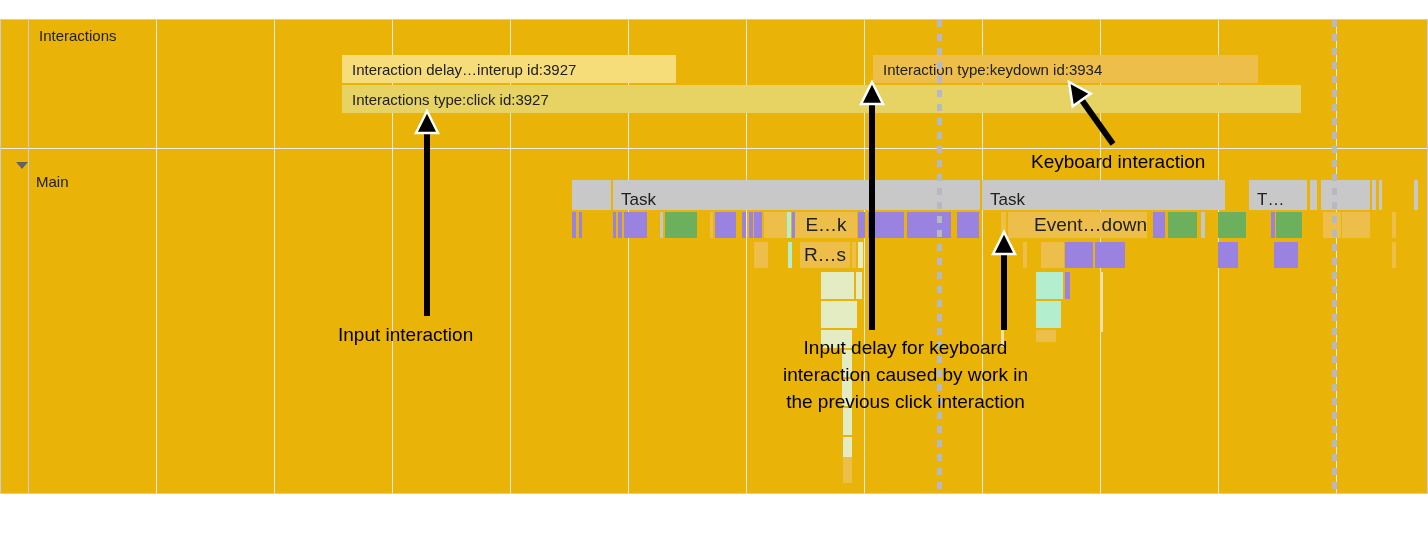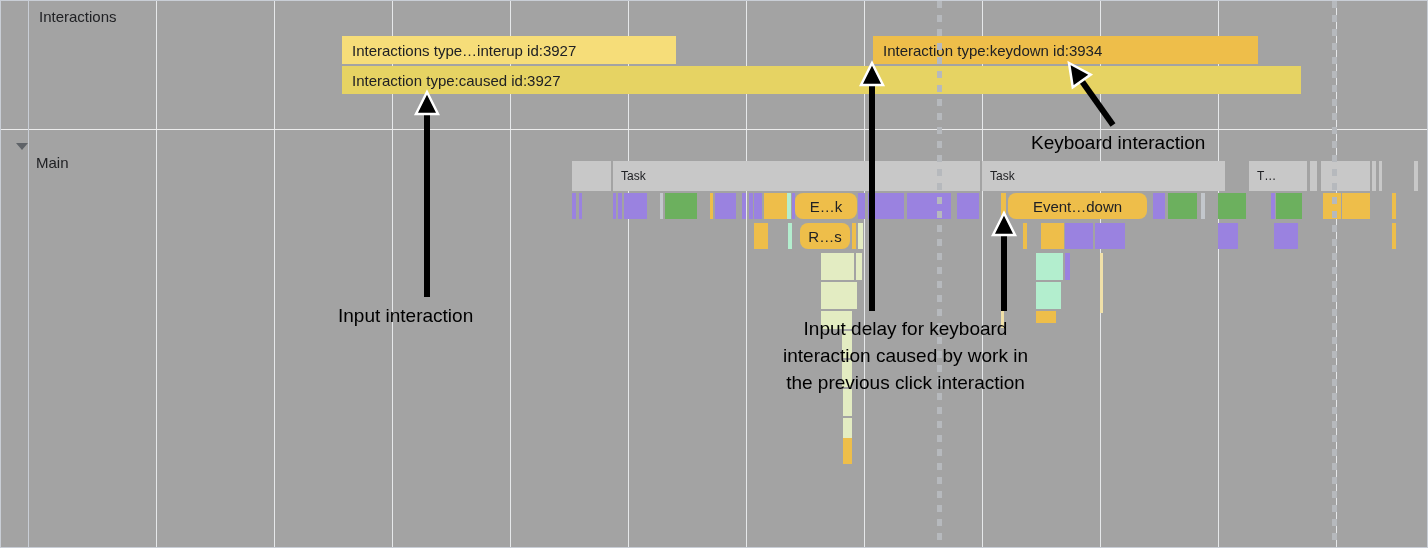--- a/index.html
+++ b/index.html
@@ -1,39 +1,39 @@
 <!DOCTYPE html>
 <html><head>
 <meta charset="utf-8">
 <style>
   html,body{margin:0;padding:0;background:#fff;}
   body{font-family:"Liberation Sans",sans-serif;}
-  #stage{position:relative;width:1428px;height:548px;background:#a3a3a3;overflow:hidden;
-         border:1px solid #c9ced6;box-sizing:border-box;}
+  #stage{position:relative;width:1428px;height:475px;background:#eab308;overflow:hidden;
+         border:1px solid #c9ced6;box-sizing:border-box;margin-top:19px;}
 
   
   .vgrid{position:absolute;top:0;bottom:0;width:1px;background:#e6e8ea;}
   .hgrid{position:absolute;left:0;right:0;height:1px;background:#ececec;}
   .divider{position:absolute;top:0;bottom:0;width:1px;background:#c9ced6;}
   .dashline{position:absolute;top:0;bottom:0;width:5px;
             background-image:linear-gradient(to bottom,#b6b9bd 0 7px,rgba(0,0,0,0) 7px 14px);
             background-size:5px 14px;}
 
   
   .tracklabel{position:absolute;color:#202124;font-size:15px;white-space:nowrap;}
   .caret{position:absolute;width:0;height:0;border-left:6px solid transparent;
          border-right:6px solid transparent;border-top:7px solid #5f6368;}
 
   
   .bar{position:absolute;box-sizing:border-box;}
   .ibar{display:flex;align-items:center;font-size:15px;color:#202124;overflow:hidden;}
   .ibar span{padding-left:10px;white-space:nowrap;}
-  .taskbar{background:#c8c8c8;display:flex;align-items:center;font-size:12px;color:#202124;overflow:hidden;}
+  .taskbar{background:#c8c8c8;display:flex;align-items:flex-end;font-size:17px;color:#202124;overflow:hidden;}
   .taskbar span{padding-left:8px;white-space:nowrap;}
-  .evlabel{display:flex;align-items:center;justify-content:center;font-size:15px;color:#202124;overflow:hidden;border-radius:8px;}
+  .evlabel{display:flex;align-items:center;justify-content:center;font-size:19px;color:#202124;overflow:hidden;}
 
   
   .anno{position:absolute;font-size:19px;color:#000;line-height:27px;white-space:pre;}
   .anno.c{text-align:center;}
   svg.arrows{position:absolute;left:0;top:0;width:1428px;height:548px;overflow:visible;}
 </style>
 </head>
 <body>
 
 <div id="stage">
@@ -56,24 +56,24 @@
       <div class="hgrid" style="top: 128px;"></div>
     </div>
   <div class="divider" id="leftdiv" style="left: 27px;"></div>
 
   <div class="tracklabel" style="left:38px;top:7px;">Interactions</div>
   <div class="caret" style="left:15px;top:142px;"></div>
   <div class="tracklabel" style="left:35px;top:153px;">Main</div>
 
   <div id="interactions-layer">
       <div class="bar ibar" style="left: 341px; top: 35px; width: 334px; height: 28px; background: rgb(246, 221, 121);">
-        <span>Interactions type…interup id:3927</span>
+        <span>Interaction delay…interup id:3927</span>
       </div>
       <div class="bar ibar" style="left: 341px; top: 65px; width: 959px; height: 28px; background: rgb(230, 211, 99);">
-        <span>Interaction type:caused id:3927</span>
+        <span>Interactions type:click id:3927</span>
       </div>
       <div class="bar ibar" style="left: 872px; top: 35px; width: 385px; height: 28px; background: rgb(238, 190, 74);">
         <span>Interaction type:keydown id:3934</span>
       </div>
       <div class="bar ibar" style="left: 872px; top: 65px; width: 428px; height: 28px; background: rgb(230, 211, 99);">
         <span></span>
       </div>
     </div>
 
   <div id="main-layer">
@@ -148,21 +148,21 @@
       <div class="bar " style="left: 1094px; top: 222px; width: 30px; height: 26px; background: rgb(154, 130, 224);"></div>
       <div class="bar " style="left: 1217px; top: 222px; width: 20px; height: 26px; background: rgb(154, 130, 224);"></div>
       <div class="bar " style="left: 1273px; top: 222px; width: 24px; height: 26px; background: rgb(154, 130, 224);"></div>
       <div class="bar " style="left: 1391px; top: 222px; width: 4px; height: 26px; background: rgb(238, 190, 74);"></div>
       <div class="bar evlabel" style="left: 794px; top: 192px; width: 62px; height: 26px; background: rgb(238, 190, 74);">
         <span>E…k</span>
       </div>
       <div class="bar evlabel" style="left: 799px; top: 222px; width: 50px; height: 26px; background: rgb(238, 190, 74);">
         <span>R…s</span>
       </div>
-      <div class="bar evlabel" style="left: 1007px; top: 192px; width: 139px; height: 26px; background: rgb(238, 190, 74);">
+      <div class="bar evlabel" style="left: 1007px; top: 192px; width: 139px; height: 26px; background: rgb(238, 190, 74); justify-content: flex-end;">
         <span>Event…down</span>
       </div>
     </div>
 
   <div id="dashed-layer">
       <div class="dashline" style="left: 936px;"></div>
       <div class="dashline" style="left: 1331px;"></div>
     </div>
 
   <div id="anno-layer">

